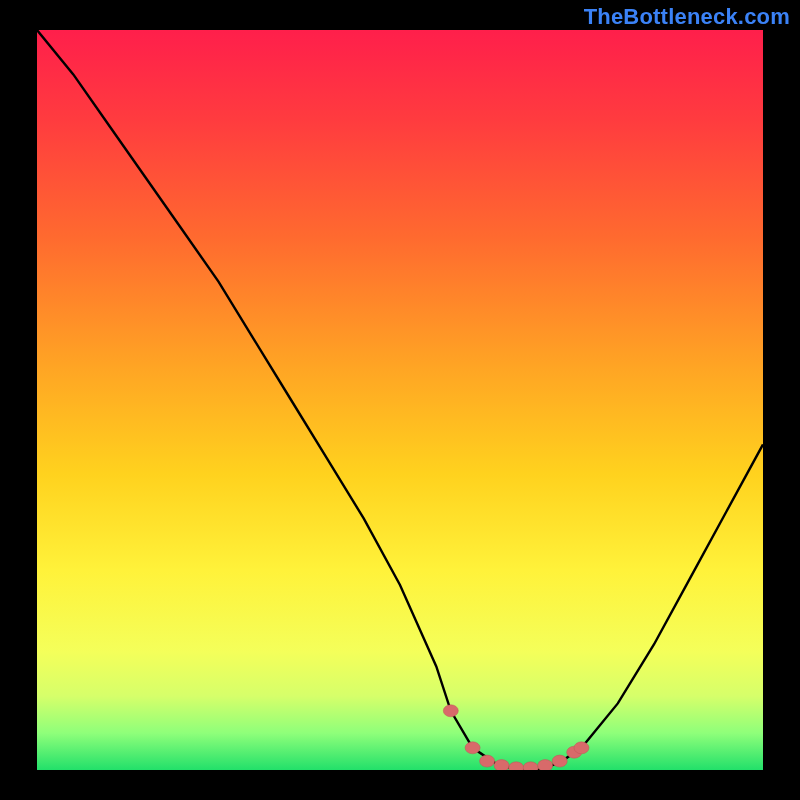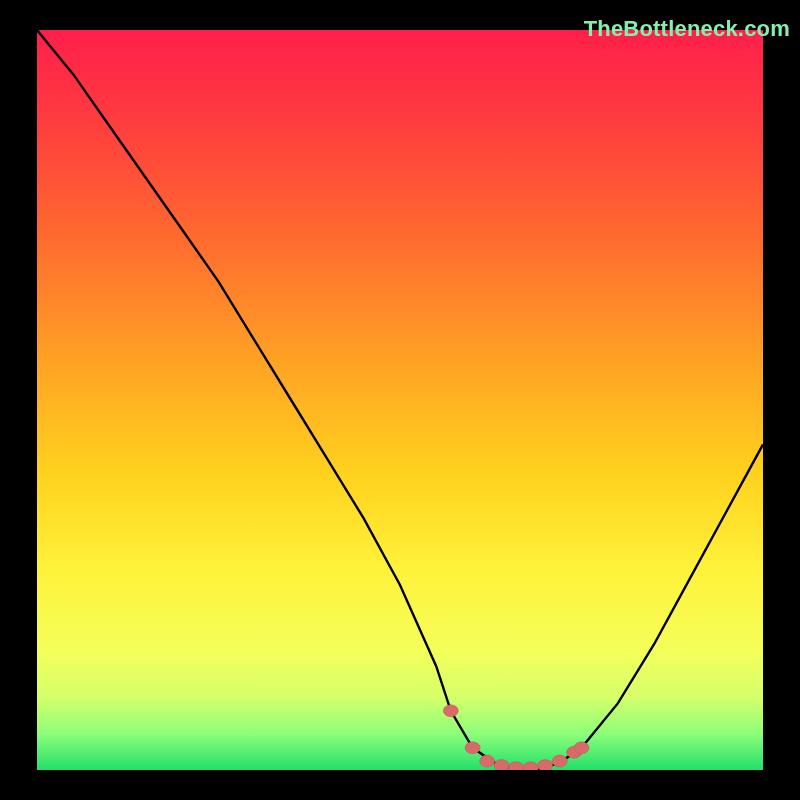--- a/index.html
+++ b/index.html
@@ -12,23 +12,23 @@
     font-family: Arial, Helvetica, sans-serif;
   }
   .frame {
     position: relative;
     width: 800px;
     height: 800px;
     background: #000;
   }
   .attribution {
     position: absolute;
-    top: 16px;
+    top: 4px;
     right: 10px;
-    color: #86efac;
+    color: #3b82f6;
     font-size: 22px;
     font-weight: 600;
     letter-spacing: 0.2px;
     z-index: 10;
   }
   svg {
     position: absolute;
     left: 0;
     top: 0;
   }

